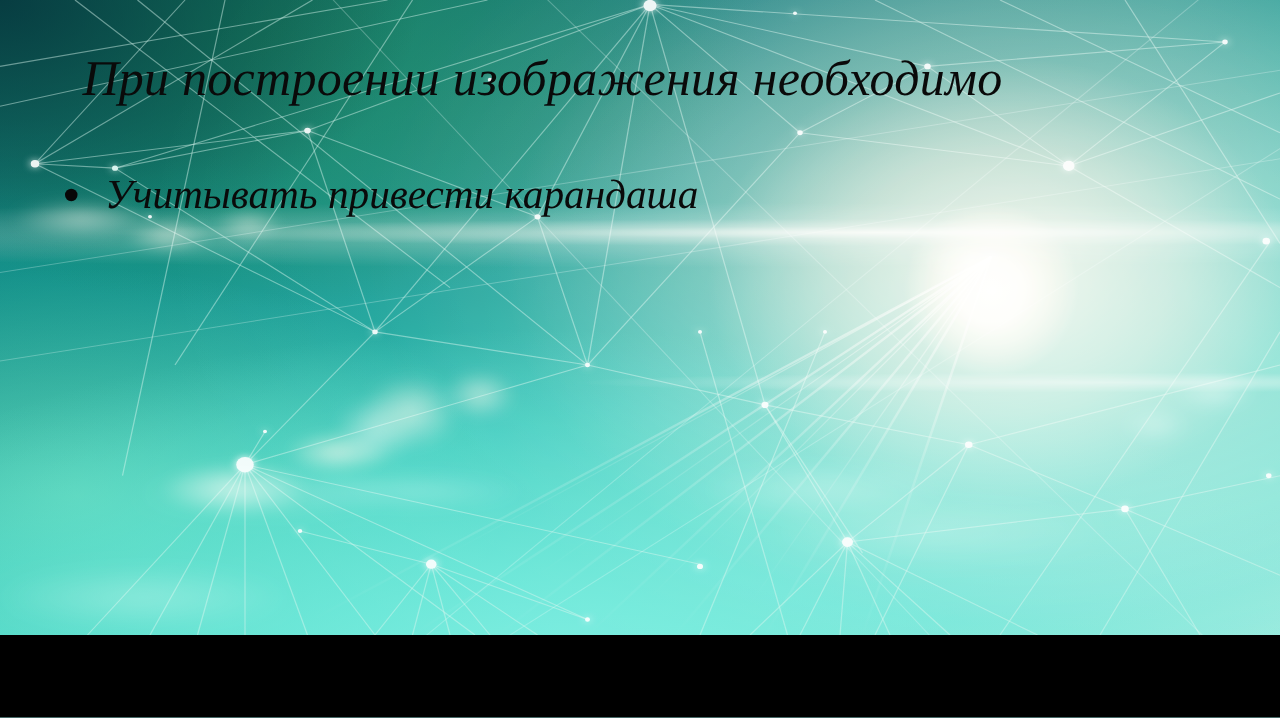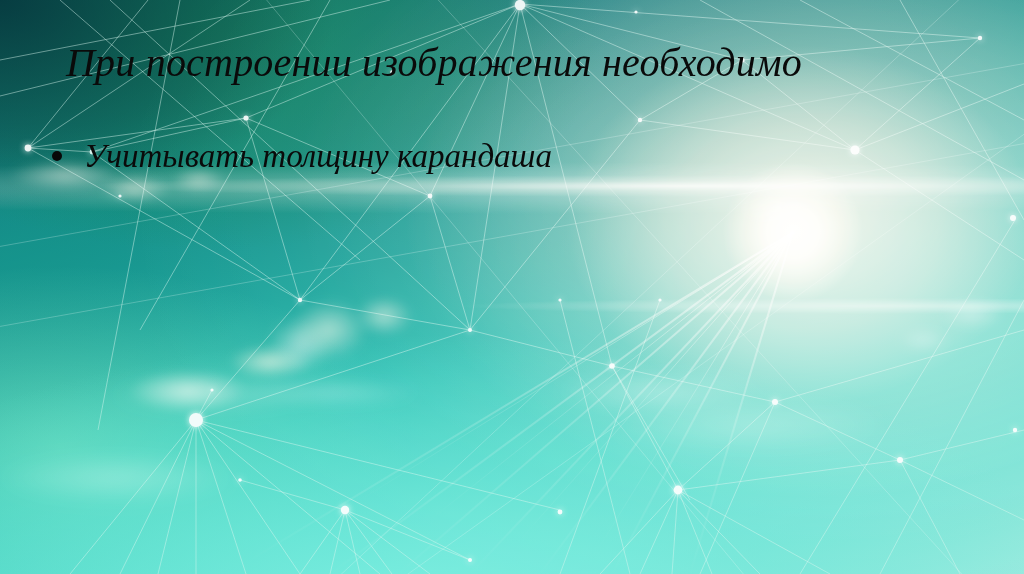--- a/index.html
+++ b/index.html
@@ -2,21 +2,21 @@
 <html><head>
 <meta charset="utf-8">
 <title>Slide</title>
 <style>
   html,body{margin:0;padding:0;background:#000;}
   *{box-sizing:border-box;}
 
   #slide{
     position:relative;
     width:1024px;
-    height:574px;
+    height:508px;
     overflow:hidden;
     font-family:"Liberation Serif", serif;
     background:#1fa8a0;
   }
 
   
   .bg-layer{position:absolute;inset:0;pointer-events:none;}
 
   
   #bg-base{
@@ -351,18 +351,18 @@
 
   <div id="content">
 
     <div id="title">При построении изображения необходимо</div>
 
     <div id="bullets">
 
 
       <div class="bullet-row">
         <div class="bullet-dot"><i></i></div>
-        <div class="bullet-text">Учитывать толщину карандаша</div>
+        <div class="bullet-text">Учитывать привести карандаша</div>
       </div>
 
     </div>
   </div>
 </div>
 
 </body></html>

